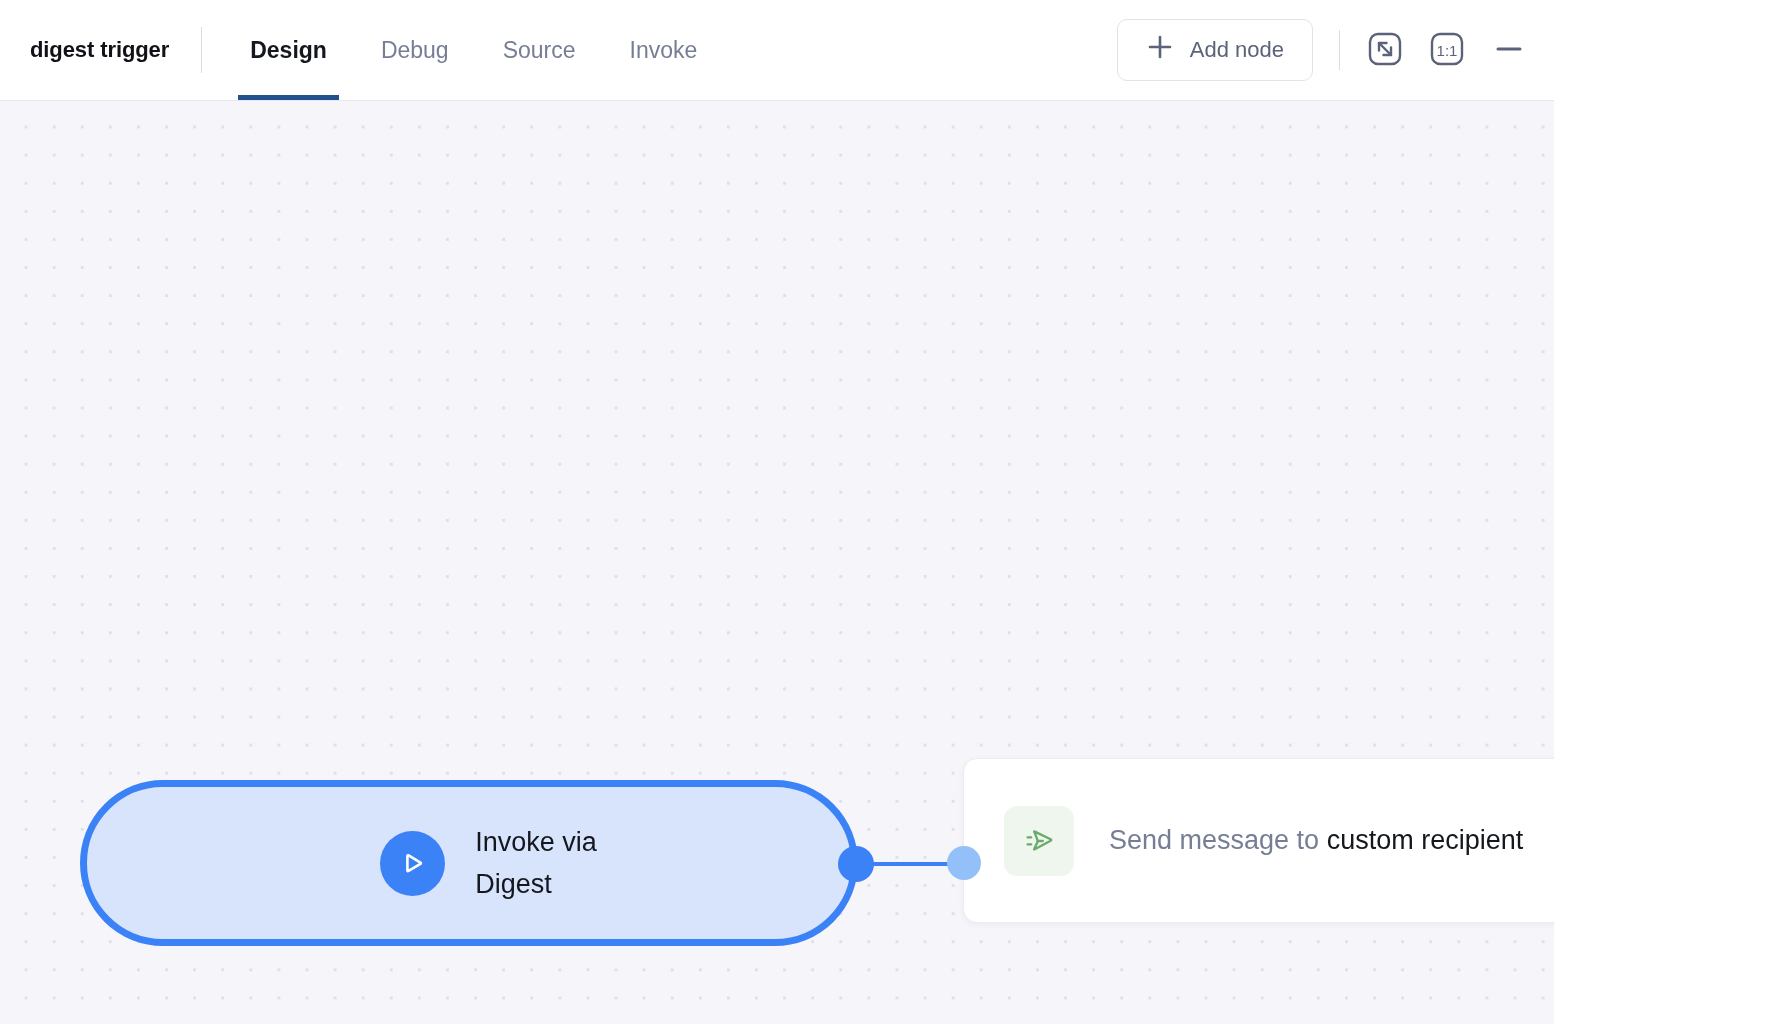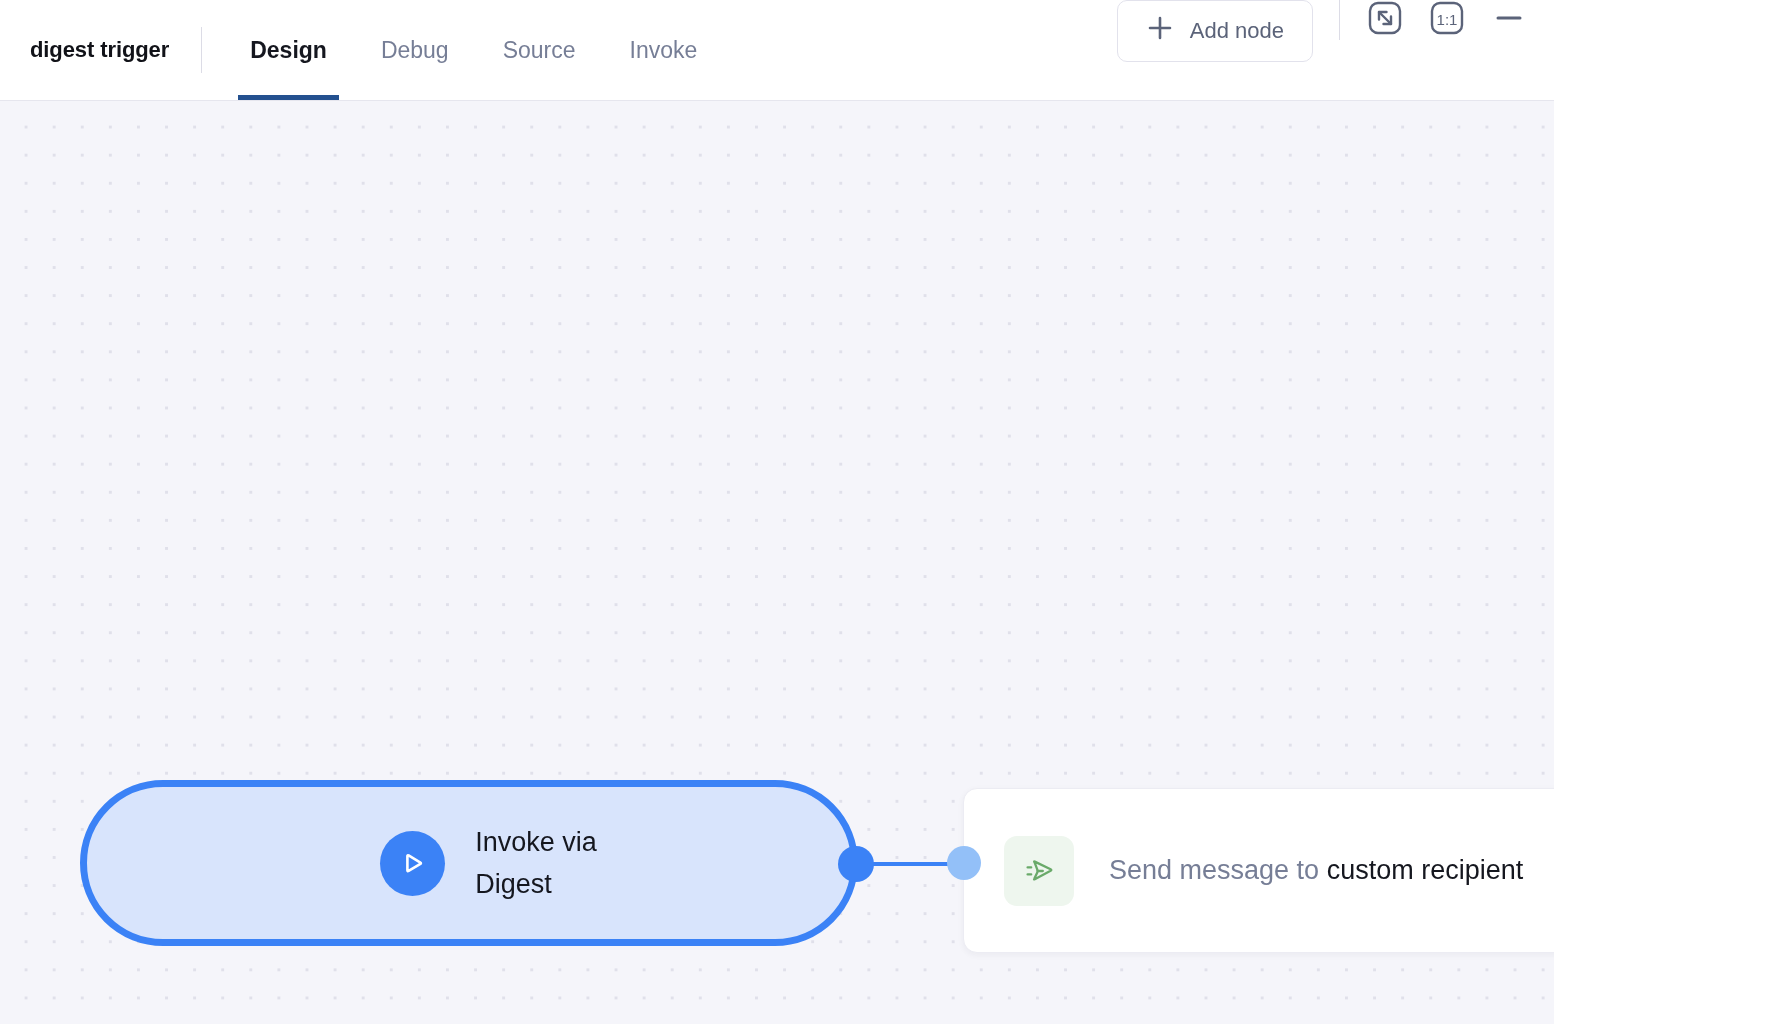--- a/index.html
+++ b/index.html
@@ -86,21 +86,21 @@
     position: absolute;
     left: 0;
     right: 0;
     bottom: 0;
     height: 5px;
     background: #23508f;
   }
 
   .header-right {
     display: flex;
-    align-items: flex-start;
+    align-items: center;
     margin-left: auto;
     margin-right: 26px;
     height: 100px;
   }
 
   .btn {
     display: flex;
     align-items: center;
     gap: 16px;
     height: 62px;
@@ -198,21 +198,21 @@
     line-height: 42px;
     color: #15171f;
   }
 
   .trigger-text .l1, .trigger-text .l2 { display: block; white-space: nowrap; }
 
   
   .node-send {
     position: absolute;
     left: 963px;
-    top: 687px;
+    top: 657px;
     width: 794px;
     height: 165px;
     background: #ffffff;
     border: 1px solid #ececf3;
     border-radius: 14px;
     box-shadow: 0 2px 6px rgba(30,34,60,0.05);
     display: flex;
     align-items: center;
     cursor: pointer;
   }

